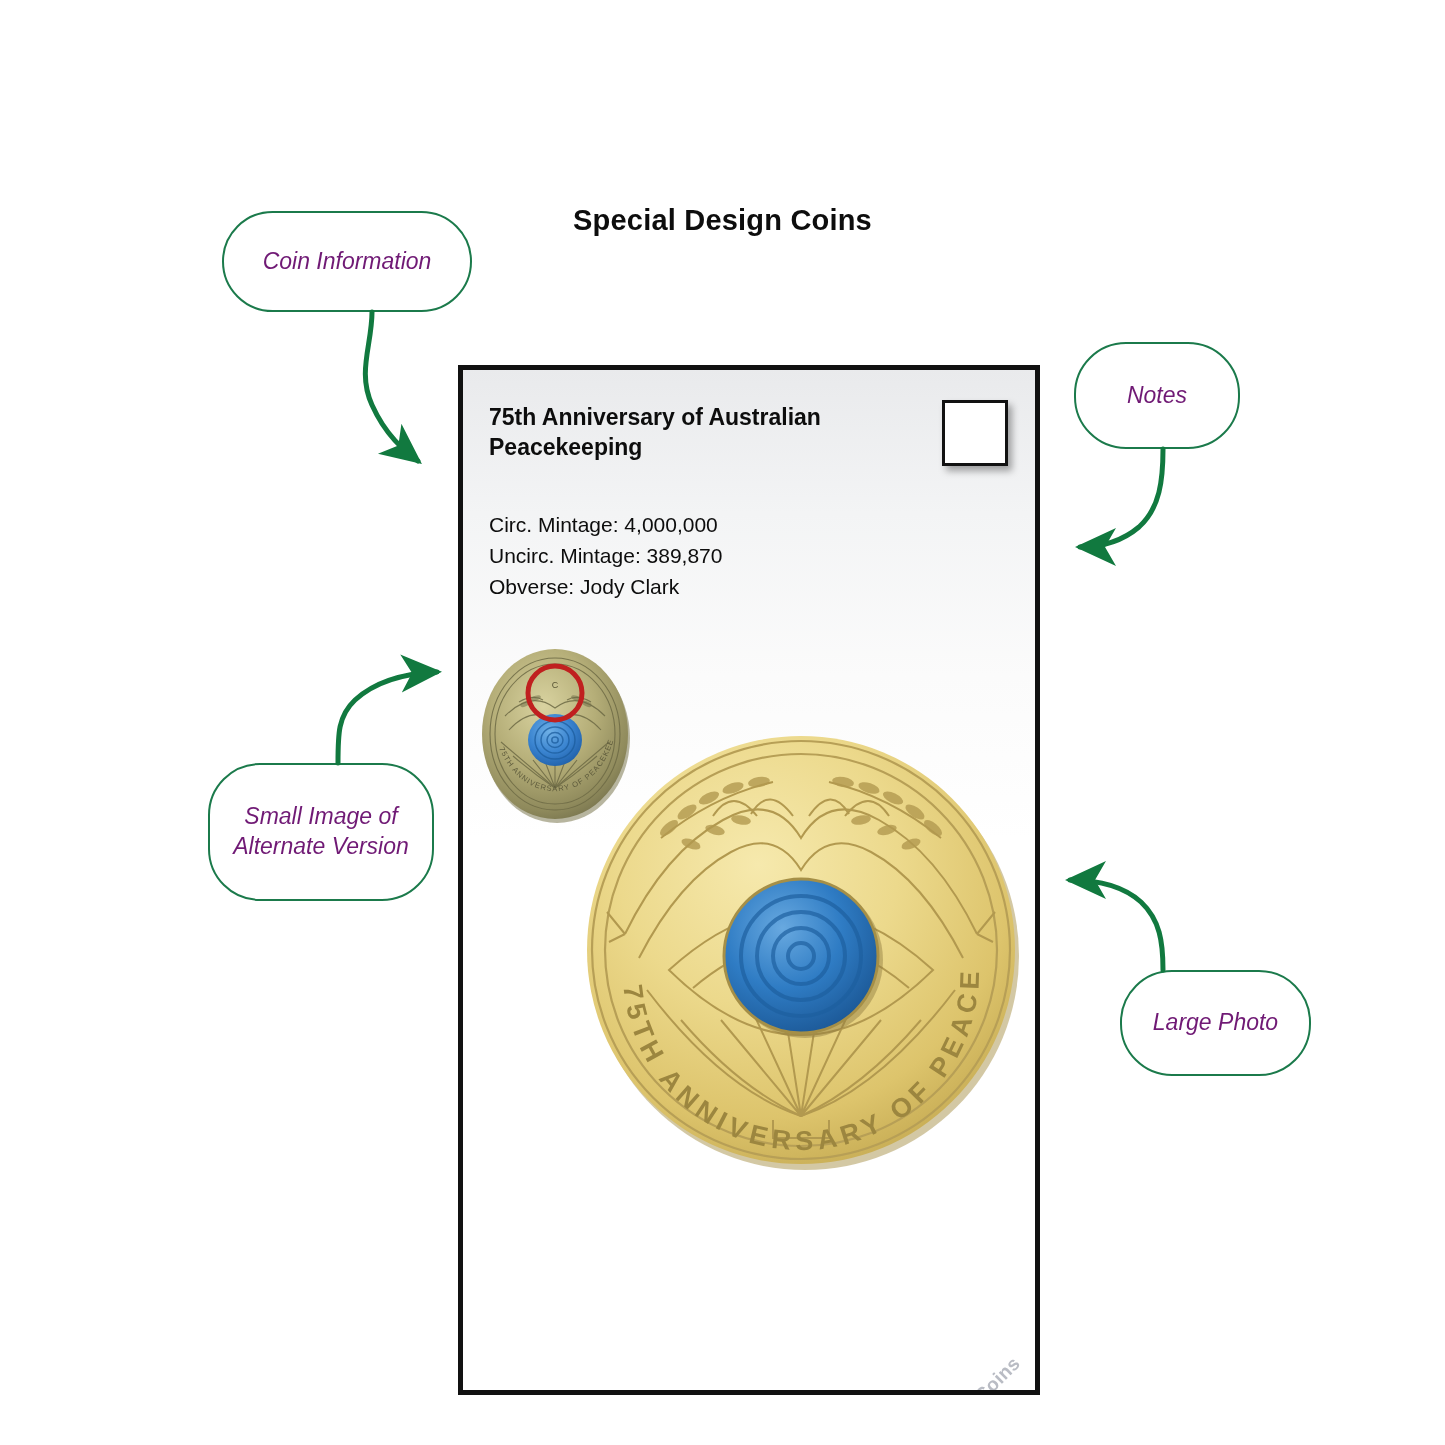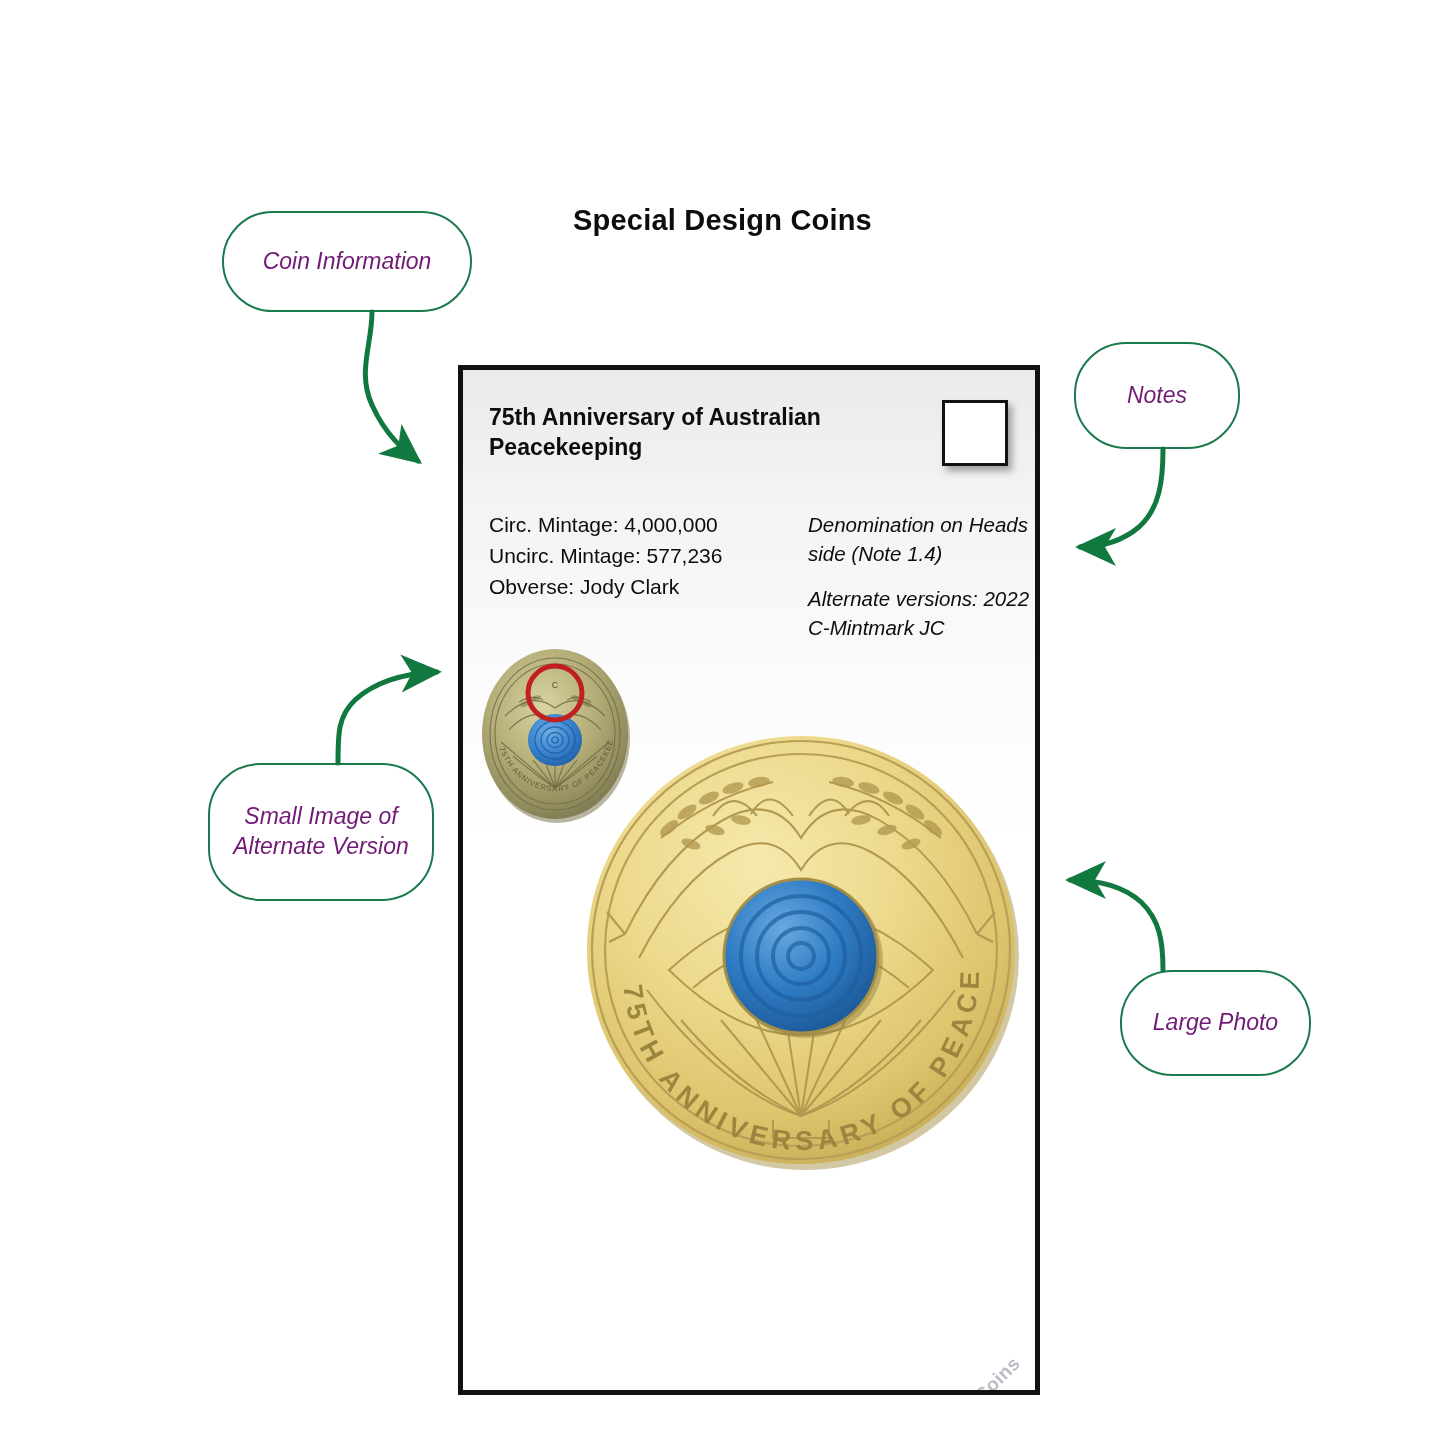--- a/index.html
+++ b/index.html
@@ -89,28 +89,24 @@
 
 <div id="coin-card">
   <div class="card-pad">
 
     <div id="card-heading">75th Anniversary of Australian Peacekeeping</div>
 
     <div id="notes-checkbox"></div>
 
     <div id="spec-list">
       <div class="row">Circ. Mintage: 4,000,000</div>
-      <div class="row">Uncirc. Mintage: 577,236</div>
+      <div class="row">Uncirc. Mintage: 389,870</div>
       <div class="row">Obverse: Jody Clark</div>
     </div>
 
-    <div id="notes-col">
-      <div class="blk">Denomination on Heads side (Note 1.4)</div>
-      <div class="blk">Alternate versions: 2022 C-Mintmark JC</div>
-    </div>
 
     <div class="coin-wrap" id="small-coin-wrap">
       <svg class="coin-svg" viewBox="0 0 154 186">
         <defs>
           <radialGradient id="smMetal" cx="42%" cy="34%" r="74%">
             <stop offset="0%" stop-color="#d9d3a0"></stop>
             <stop offset="48%" stop-color="#b5ae78"></stop>
             <stop offset="82%" stop-color="#8f8a5c"></stop>
             <stop offset="100%" stop-color="#6f6c49"></stop>
           </radialGradient>

